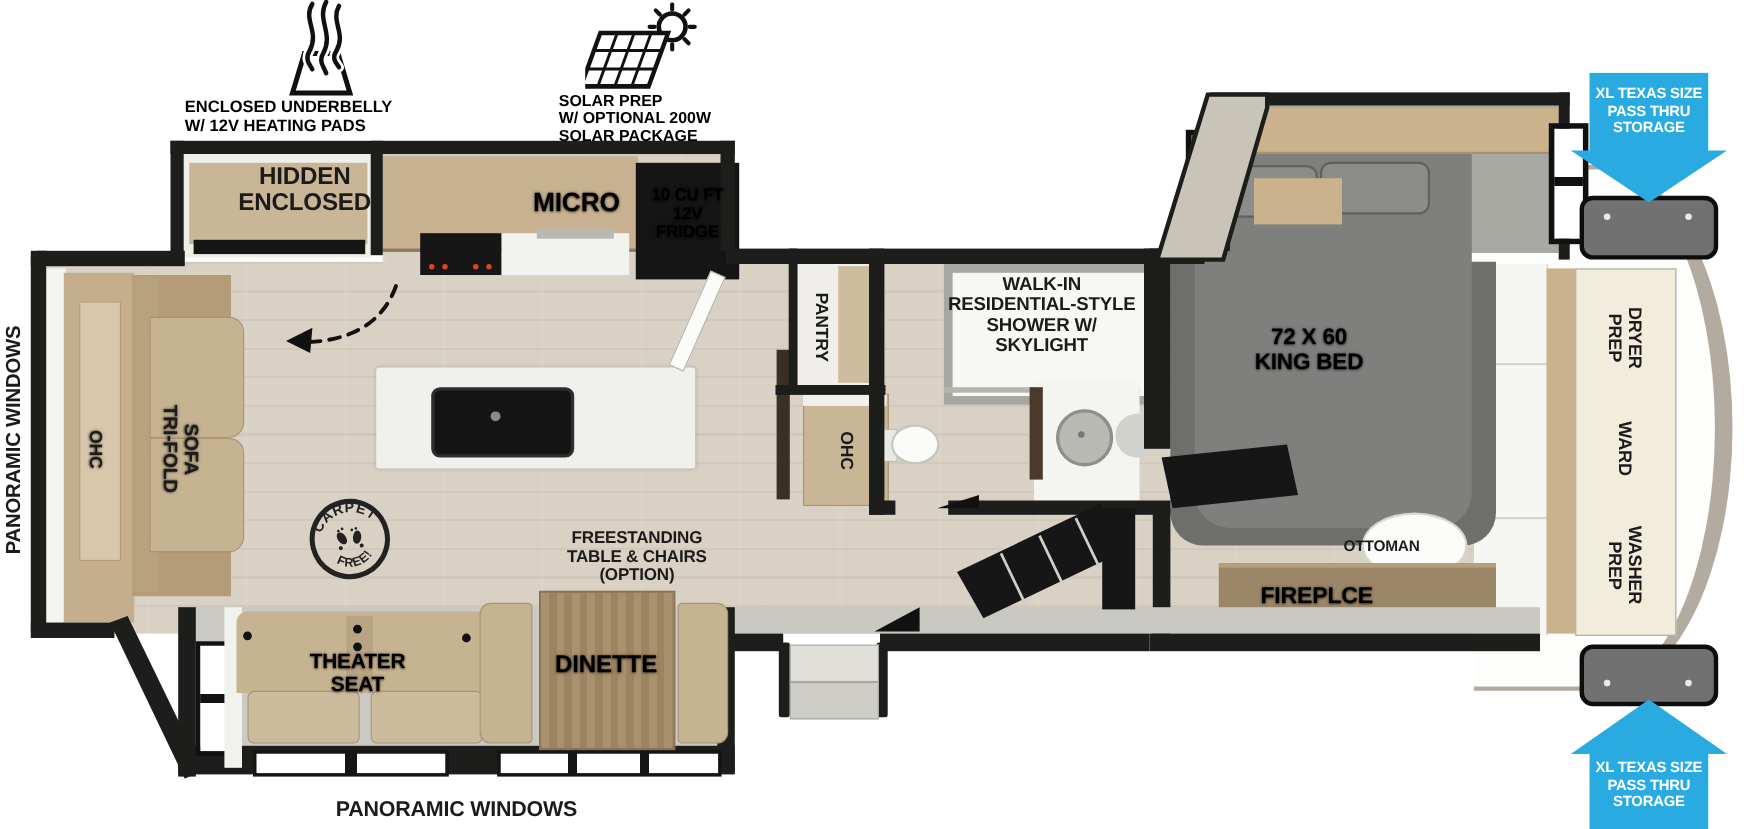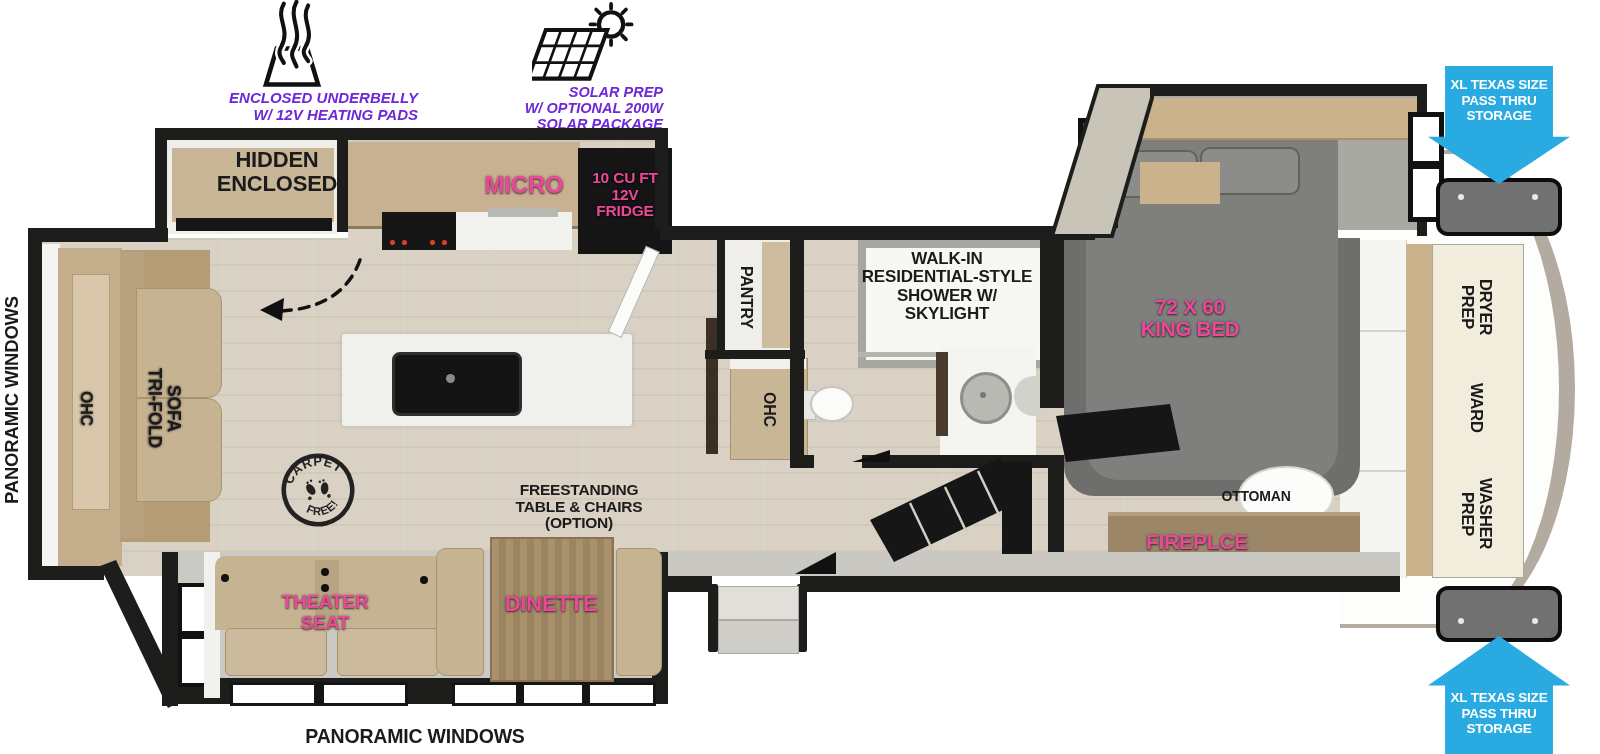--- a/index.html
+++ b/index.html
@@ -5,36 +5,36 @@
   html,body{margin:0;padding:0;background:#fff;}
   #canvas{position:relative;width:1600px;height:754px;background:#fff;overflow:hidden;
           font-family:"Liberation Sans","DejaVu Sans",sans-serif;}
   .abs{position:absolute;}
   .wall{position:absolute;background:var(--wall,#1d1d1b);}
   .floor{background:var(--floor,#d8d1c4);
          background-image:repeating-linear-gradient(180deg,rgba(110,92,70,.07) 0 2px,transparent 2px 26px),
                           repeating-linear-gradient(90deg,rgba(255,255,255,.06) 0 3px,transparent 3px 90px);}
   .lbl{position:absolute;font-weight:700;color:#1b1b1b;text-align:center;
        white-space:pre-line;line-height:1.08;letter-spacing:-.2px;}
-  .lblw{color:#ec4899;text-shadow:0 1px 2px rgba(0,0,0,.6),0 0 3px rgba(0,0,0,.35);}
+  .lblw{color:#000000;text-shadow:0 1px 2px rgba(0,0,0,.6),0 0 3px rgba(0,0,0,.35);}
   .vwrap{position:absolute;display:flex;align-items:center;justify-content:center;}
   .vrl{writing-mode:vertical-rl;}
   .vlr{writing-mode:vertical-lr;}
   .vup{writing-mode:vertical-rl;transform:rotate(180deg);}
   .vtxt{font-weight:700;white-space:pre-line;line-height:1.1;letter-spacing:-.2px;color:#1b1b1b;text-align:center;}
   .arrow{position:absolute;background:var(--arrow-blue,#29abe2);}
   .arrowtxt{width:100%;text-align:center;color:#fff;font-weight:800;font-size:13.5px;
             line-height:1.16;white-space:pre-line;letter-spacing:-.2px;}
   .passbox{position:absolute;background:var(--storage-box,#717171);border:4px solid #0d0d0d;border-radius:12px;}
   .screw{position:absolute;width:6px;height:6px;border-radius:50%;background:#e9e9e7;}
   .cap{position:absolute;border-radius:0 120px 120px 0/0 240px 240px 0;}
   .seat{position:absolute;background:var(--sofa,#c6b392);}
   .dot{position:absolute;background:#111;border-radius:50%;}
-  .caption{position:absolute;font-weight:700;font-size:15px;line-height:1.12;text-align:right;
-           color:#6d28d9;white-space:pre-line;font-style:italic;}
+  .caption{position:absolute;font-weight:700;font-size:15px;line-height:1.12;text-align:left;
+           color:#000000;white-space:pre-line;}
 </style>
 </head>
 <body>
 
 <div id="canvas">
 
   <svg class="abs" style="left:250px;top:0;width:84px;height:90px" viewBox="0 0 90 100">
     <path d="M28,54 L62,54 L74,94 L16,94 Z" fill="none" stroke="#111" stroke-width="5"></path>
     <g fill="none" stroke-linecap="round">
       <path d="M36,4 C26,20 44,32 33,52 C28,60 34,66 36,70" stroke="#fff" stroke-width="10"></path>

